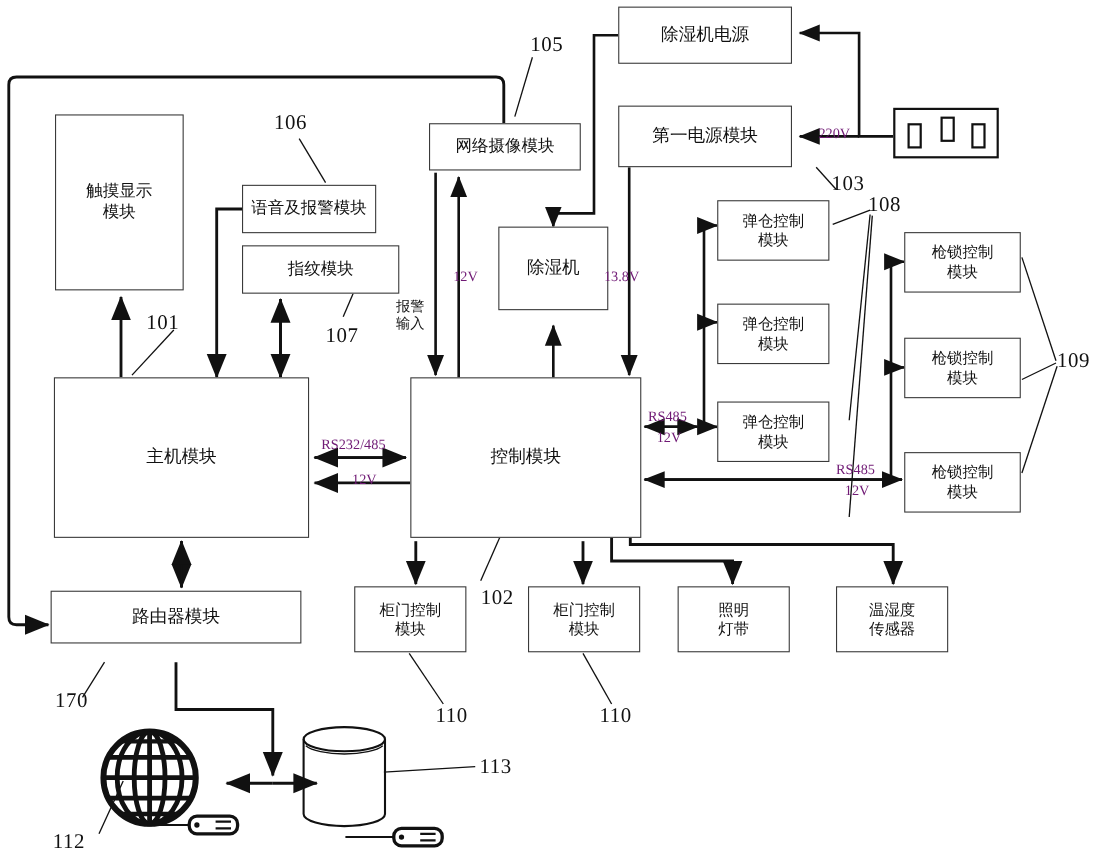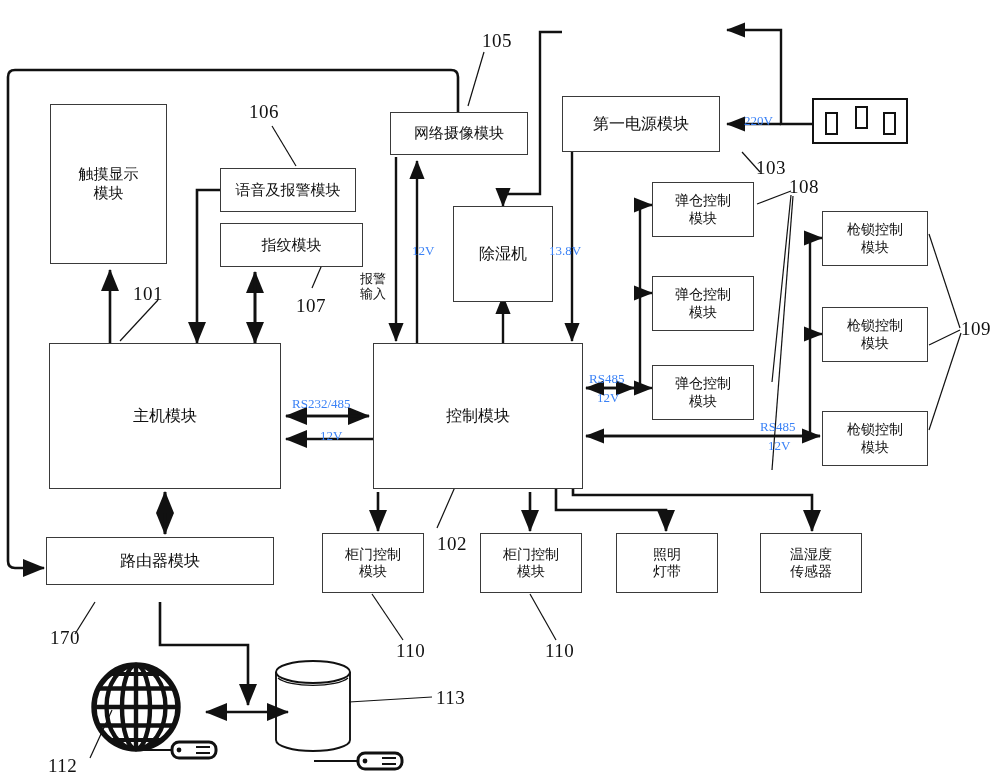--- a/index.html
+++ b/index.html
@@ -7,21 +7,21 @@
   #stage{position:relative;width:1000px;height:783px;background:#fff;overflow:hidden;}
   svg.layer{position:absolute;left:0;top:0;width:1000px;height:783px;}
   .box{position:absolute;border:1.6px solid #3a3a3a;background:#fff;
        display:flex;flex-direction:column;align-items:center;justify-content:center;
        box-sizing:border-box;color:#111;line-height:1.25;text-align:center;}
   .box .ln{display:block;white-space:nowrap;}
   .f16{font-size:16px;}
   .f15{font-size:15px;}
   .f14{font-size:14px;}
   .ref{position:absolute;font-size:19px;color:#111;font-family:"Liberation Serif","DejaVu Serif",serif;letter-spacing:.5px;text-align:center;}
-  .edgelbl{position:absolute;font-size:12px;color:#3b82f6;white-space:nowrap;
+  .edgelbl{position:absolute;font-size:12px;color:#701a75;white-space:nowrap;
            font-family:"Liberation Sans","DejaVu Sans",sans-serif;}
   .edgelbl.serif{font-family:"Liberation Serif","DejaVu Serif",serif;font-size:13px;}
   .cn-lbl{position:absolute;font-size:13px;color:#111;line-height:1.15;text-align:left;}
   .outlet{position:absolute;border:2.4px solid #111;background:#fff;box-sizing:border-box;}
   .outlet i{position:absolute;background:#fff;border:2.2px solid #111;box-sizing:border-box;display:block;}
 </style>
 </head>
 <body>
 
 <div id="stage">
@@ -175,38 +175,41 @@
       <line x1="382" y1="758" x2="396" y2="758" stroke="#111" stroke-width="2"></line>
       <line x1="382" y1="764" x2="396" y2="764" stroke="#111" stroke-width="2"></line>
     </g>
   </svg>
 
   <div class="box f15" style="left:50px;top:104px;width:117px;height:160px;">
     <span class="ln">触摸显示</span>
     <span class="ln">模块</span>
   </div>
 
-  <div class="box f15" style="left:220px;top:168px;width:136px;height:44px;align-items:center;">
+  <div class="box f15" style="left:220px;top:168px;width:122px;height:44px;align-items:center;">
     <span class="ln">语音及报警模块</span>
   </div>
 
   <div class="box f15" style="left:220px;top:223px;width:143px;height:44px;">
     <span class="ln">指纹模块</span>
   </div>
 
   <div class="box f15" style="left:390px;top:112px;width:138px;height:43px;">
     <span class="ln">网络摄像模块</span>
   </div>
 
+  <div class="box f16" style="left:562px;top:6px;width:158px;height:52px;">
+    <span class="ln">除湿机电源</span>
+  </div>
 
   <div class="box f16" style="left:562px;top:96px;width:158px;height:56px;">
     <span class="ln">第一电源模块</span>
   </div>
 
-  <div class="box f16" style="left:453px;top:206px;width:100px;height:96px;">
+  <div class="box f16" style="left:453px;top:206px;width:100px;height:76px;">
     <span class="ln">除湿机</span>
   </div>
 
   <div class="box f16" style="left:49px;top:343px;width:232px;height:146px;">
     <span class="ln">主机模块</span>
   </div>
 
   <div class="box f16" style="left:373px;top:343px;width:210px;height:146px;">
     <span class="ln">控制模块</span>
   </div>

